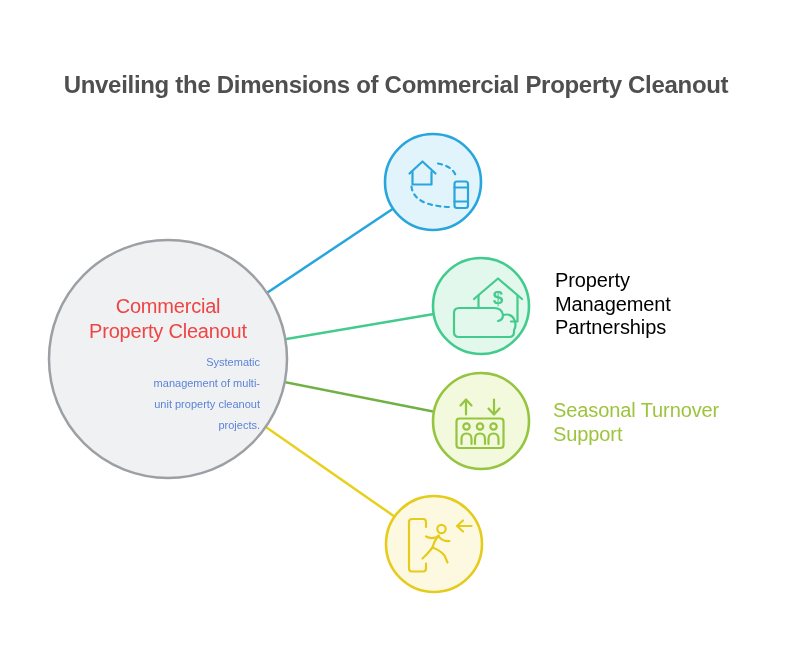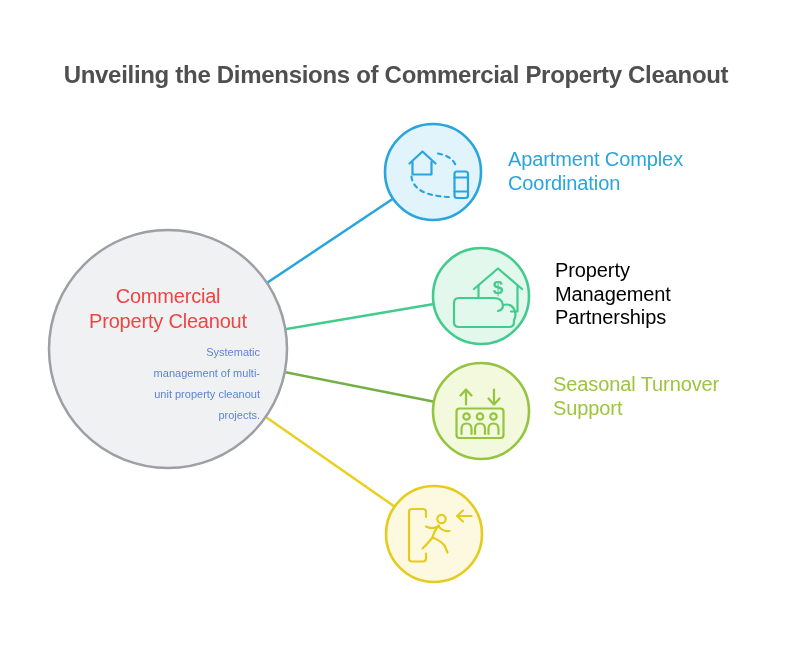--- a/index.html
+++ b/index.html
@@ -1,37 +1,38 @@
 <!DOCTYPE html>
 <html><head>
 <meta charset="utf-8">
 <style>
   html,body{margin:0;padding:0;background:#ffffff;}
   .canvas{
     position:relative;width:792px;height:644px;background:#ffffff;overflow:hidden;
     font-family:"Liberation Sans", sans-serif;
+    margin-top:10px;
   }
   .diagram-title{
     position:absolute;left:0;top:45px;width:792px;text-align:center;
     font-size:24px;font-weight:700;letter-spacing:-0.3px;color:#4F4F4F;
   }
   .layer-svg{position:absolute;left:0;top:0;}
   .label{position:absolute;white-space:pre-line;font-weight:400;}
   .center-title{
     left:48px;top:284px;width:240px;text-align:center;
     font-size:20px;line-height:25px;letter-spacing:-0.2px;color:#ef4444;
   }
   .center-desc{
     left:76px;top:342px;width:184px;text-align:right;
     font-size:11px;line-height:21px;color:#5C83D8;
   }
   .node-label{font-size:20px;line-height:23.5px;letter-spacing:-0.1px;}
   .node-label.blue{left:508px;top:148px;color:#29A5DD;}
   .node-label.green{left:555px;top:259px;color:#000000;}
-  .node-label.olive{left:553px;top:373px;color:#9DC43C;}
+  .node-label.olive{left:553px;top:389px;color:#9DC43C;}
   .node-label.yellow{left:507px;top:509px;color:#E5CB1C;}
 </style>
 </head>
 <body>
 
 <div class="canvas">
 
   <h1 class="diagram-title">Unveiling the Dimensions of Commercial Property Cleanout</h1>
 
   <svg class="layer-svg" width="792" height="654" viewBox="0 0 792 654">
@@ -91,21 +92,19 @@
     </g>
   </svg>
 
   <div class="label center-title">Commercial
 Property Cleanout</div>
   <div class="label center-desc">Systematic
 management of multi-
 unit property cleanout
 projects.</div>
 
-  <div class="label node-label blue">Apartment Complex
-Coordination</div>
   <div class="label node-label green">Property
 Management
 Partnerships</div>
   <div class="label node-label olive">Seasonal Turnover
 Support</div>
 
 </div>
 
 </body></html>

